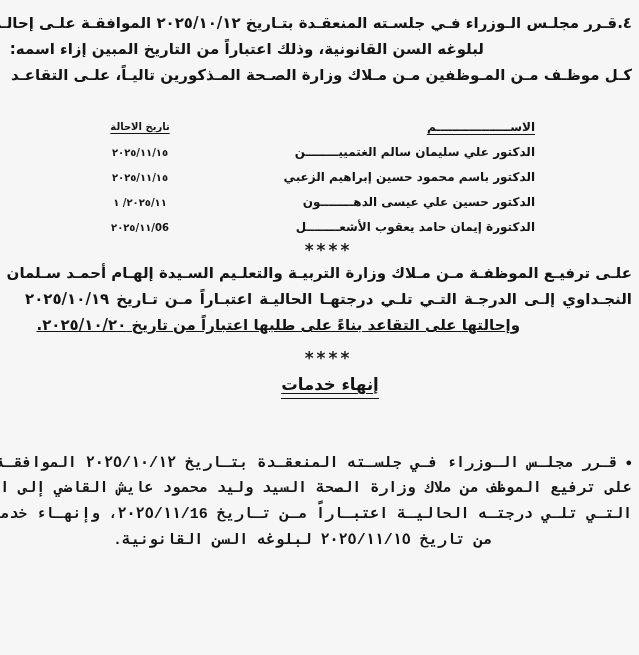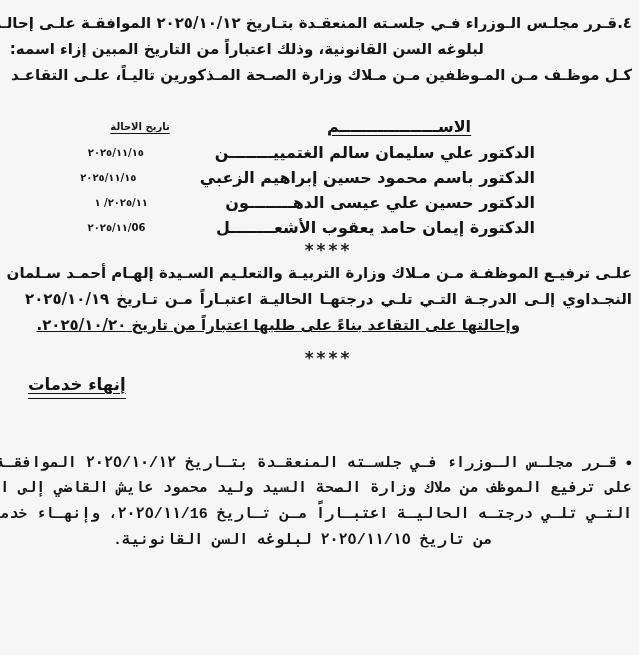--- a/index.html
+++ b/index.html
@@ -33,26 +33,26 @@
   }
   .pr150{padding-right:148px;}
   .pr118{padding-right:112px;text-decoration:underline;}
   .pr145{padding-right:140px;}
   .bullet{font-size:11px;margin-left:7px;vertical-align:1px;}
   
   .reftable{margin-top:26px;}
   .trow{display:flex;direction:rtl;}
   .name-cell{
     flex:1;
-    text-align:center;
+    text-align:right;
     padding-left:8px;
     margin-left:0;
     margin-right:0;
     padding-right:97px;
-    font-size:16px;
+    font-size:12px;
     line-height:25px;height:25px;
     white-space:nowrap;
   }
   .date-cell{
     width:230px;
     text-align:center;
     font-size:10px;
     line-height:25px;height:25px;
     white-space:nowrap;
   }
@@ -64,21 +64,21 @@
   .sep{
     text-align:center;
     font-size:17px;
     letter-spacing:3px;
     line-height:20px;height:20px;
     color:#1a1a1a;
   }
   .sep1{margin-top:0;}
   .sep2{margin-top:10px;}
   
-  .sect-head-wrap{margin-top:6px;text-align:left;padding-left:0;height:34px;}
+  .sect-head-wrap{margin-top:6px;text-align:center;padding-left:0;height:34px;}
   .sect-head{
     display:inline-block;
     margin-left:3px;
     font-size:16.5px;
     line-height:22px;
     text-decoration:underline;
     text-underline-offset:3px;
     border-bottom:1.5px solid #141414;
     padding-bottom:2px;
   }

